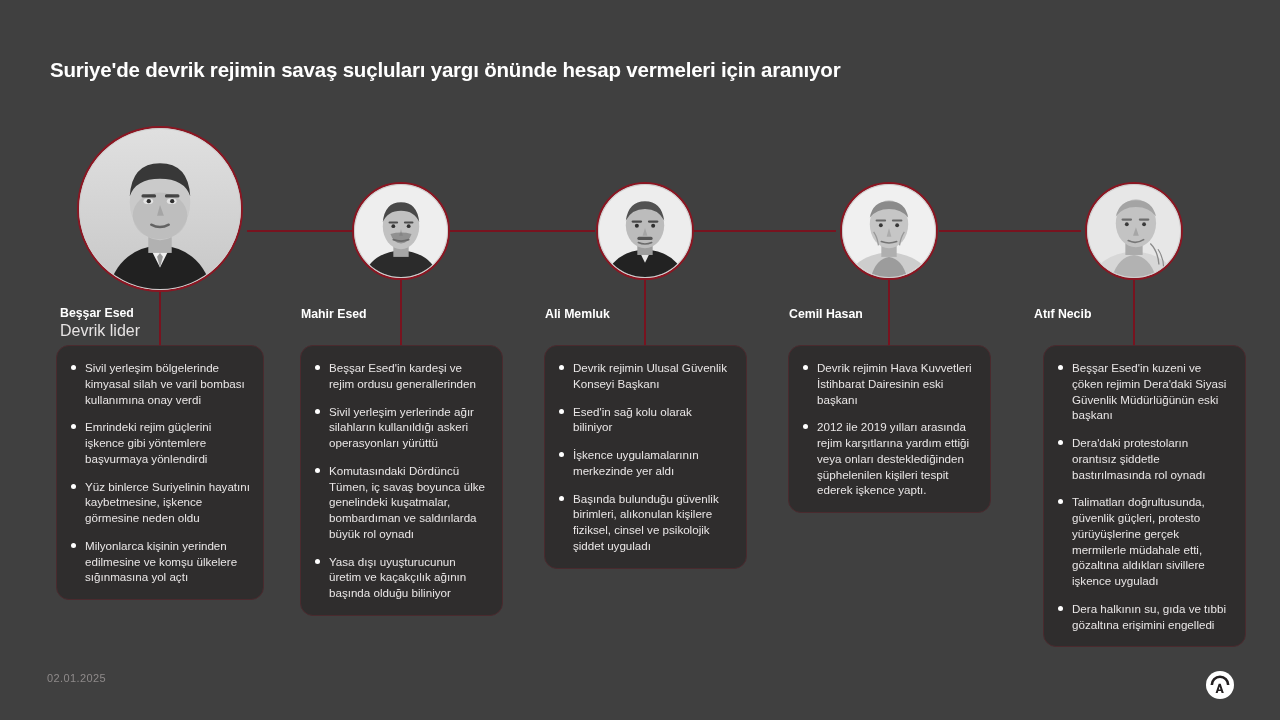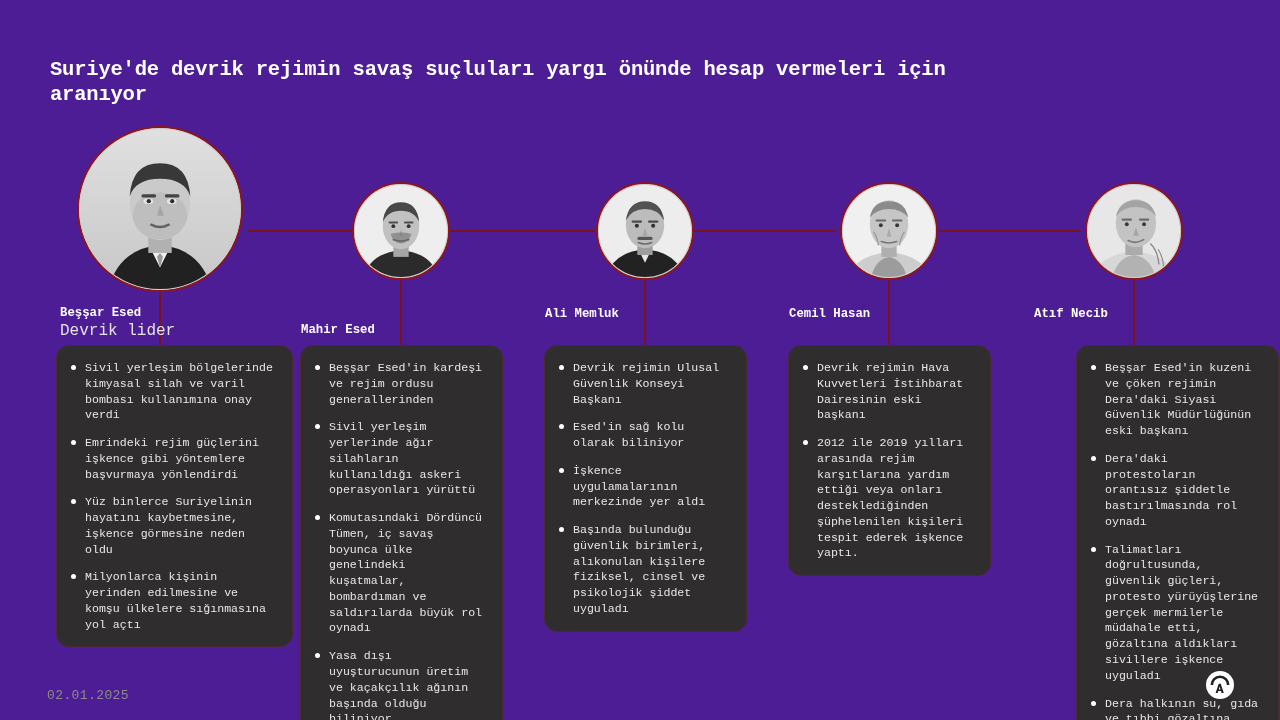--- a/index.html
+++ b/index.html
@@ -2,21 +2,21 @@
 <html><head>
 <meta charset="utf-8">
 <style>
   * { margin:0; padding:0; box-sizing:border-box; }
   html,body{
     width:1280px; height:720px; overflow:hidden;
     background:#231f20;
     font-family:"Liberation Sans", sans-serif;
     -webkit-font-smoothing:antialiased;
   }
-  .stage{ position:relative; width:1280px; height:720px; background:#4c1d95;font-family:Liberation Mono, monospace; }
+  .stage{ position:relative; width:1280px; height:720px; background:#404040; }
 
   
   .title{
     position:absolute; left:50px; top:58px; width:930px;
     font-size:20.5px; font-weight:700; color:#ffffff;
     letter-spacing:-0.2px; line-height:1.2;
   }
   .subnote{
     position:absolute; left:993px; top:62px; width:240px;
     font-size:11.6px; font-weight:400; color:#d8d4d4; line-height:1.42;
@@ -68,22 +68,22 @@
   .bullets li:last-child{ margin-bottom:0; }
   .bullets li::before{
     content:"";
     position:absolute; left:2px; top:5px;
     width:5px; height:5px; border-radius:50%;
     background:#ffffff;
   }
 
   
   .date{
-    position:absolute; left:47px; top:688px;
-    font-size:13px; color:#8e8a8a; letter-spacing:.4px;
+    position:absolute; left:47px; top:672px;
+    font-size:11px; color:#8e8a8a; letter-spacing:.4px;
   }
   .logo{
     position:absolute; left:1203px; top:668px;
     width:34px; height:34px;
   }
 </style>
 </head>
 <body>
 
 <div class="stage">
@@ -138,21 +138,21 @@
           <path d="M74 99 q9 5 18 0" stroke="#6d6a67" stroke-width="2.4" fill="none" stroke-linecap="round"></path>
 
           <ellipse cx="83" cy="90" rx="28" ry="24" fill="#000" opacity="0.06"></ellipse>
         </g>
       </svg>
     </div>
     <div class="pname" style="left:60px; top:306px; width:200px;">
       <span>Beşşar Esed</span>
       <span class="prole">Devrik lider</span>
     </div>
-    <div class="card" style="left:56px; top:345px; width:237px;">
+    <div class="card" style="left:56px; top:345px; width:208px;">
       <ul class="bullets">
         <li>Sivil yerleşim bölgelerinde kimyasal silah ve varil bombası kullanımına onay verdi</li>
         <li>Emrindeki rejim güçlerini işkence gibi yöntemlere başvurmaya yönlendirdi</li>
         <li>Yüz binlerce Suriyelinin hayatını kaybetmesine, işkence görmesine neden oldu</li>
         <li>Milyonlarca kişinin yerinden edilmesine ve komşu ülkelere sığınmasına yol açtı</li>
       </ul>
     </div>
   </div>
 
   <div class="person">
@@ -172,21 +172,21 @@
           <rect x="36" y="39" width="10" height="2.2" rx="1.1" fill="#514e4c"></rect>
           <rect x="52" y="39" width="10" height="2.2" rx="1.1" fill="#514e4c"></rect>
           <circle cx="41" cy="44" r="2" fill="#35322f"></circle>
           <circle cx="57" cy="44" r="2" fill="#35322f"></circle>
           <path d="M49 47 l-2 7 h4 z" fill="#aaa7a4"></path>
           <path d="M41 58 q8 3 16 0" stroke="#6d6a67" stroke-width="1.8" fill="none" stroke-linecap="round"></path>
           <path d="M38 52 q11 -3 22 0 q-3 9 -11 10 q-8 -1 -11 -10z" fill="#6b6866" opacity="0.55"></path>
         </g>
       </svg>
     </div>
-    <div class="pname" style="left:301px; top:307px; width:200px;margin-top:16px;">
+    <div class="pname" style="left:301px; top:307px; width:200px;">
       <span>Mahir Esed</span>
     </div>
     <div class="card" style="left:300px; top:345px; width:203px;">
       <ul class="bullets">
         <li>Beşşar Esed'in kardeşi ve rejim ordusu generallerinden</li>
         <li>Sivil yerleşim yerlerinde ağır silahların kullanıldığı askeri operasyonları yürüttü</li>
         <li>Komutasındaki Dördüncü Tümen, iç savaş boyunca ülke genelindeki kuşatmalar, bombardıman ve saldırılarda büyük rol oynadı</li>
         <li>Yasa dışı uyuşturucunun üretim ve kaçakçılık ağının başında olduğu biliniyor</li>
       </ul>
     </div>
@@ -289,21 +289,21 @@
           <path d="M51 45 l-3 9 h6 z" fill="#a9a6a3"></path>
           <path d="M43 59 q8 4 16 -1" stroke="#7a7774" stroke-width="1.8" fill="none" stroke-linecap="round"></path>
           <path d="M66 62 q8 8 9 22" stroke="#8d8a87" stroke-width="1.4" fill="none"></path>
           <path d="M74 68 q6 9 6 20" stroke="#8d8a87" stroke-width="1.2" fill="none"></path>
         </g>
       </svg>
     </div>
     <div class="pname" style="left:1034px; top:307px; width:200px;">
       <span>Atıf Necib</span>
     </div>
-    <div class="card" style="left:1076px; top:345px; width:203px;">
+    <div class="card" style="left:1043px; top:345px; width:203px;">
       <ul class="bullets">
         <li>Beşşar Esed'in kuzeni ve çöken rejimin Dera'daki Siyasi Güvenlik Müdürlüğünün eski başkanı</li>
         <li>Dera'daki protestoların orantısız şiddetle bastırılmasında rol oynadı</li>
         <li>Talimatları doğrultusunda, güvenlik güçleri, protesto yürüyüşlerine gerçek mermilerle müdahale etti, gözaltına aldıkları sivillere işkence uyguladı</li>
         <li>Dera halkının su, gıda ve tıbbi gözaltına erişimini engelledi</li>
       </ul>
     </div>
   </div>
 
   <div class="date">02.01.2025</div>

